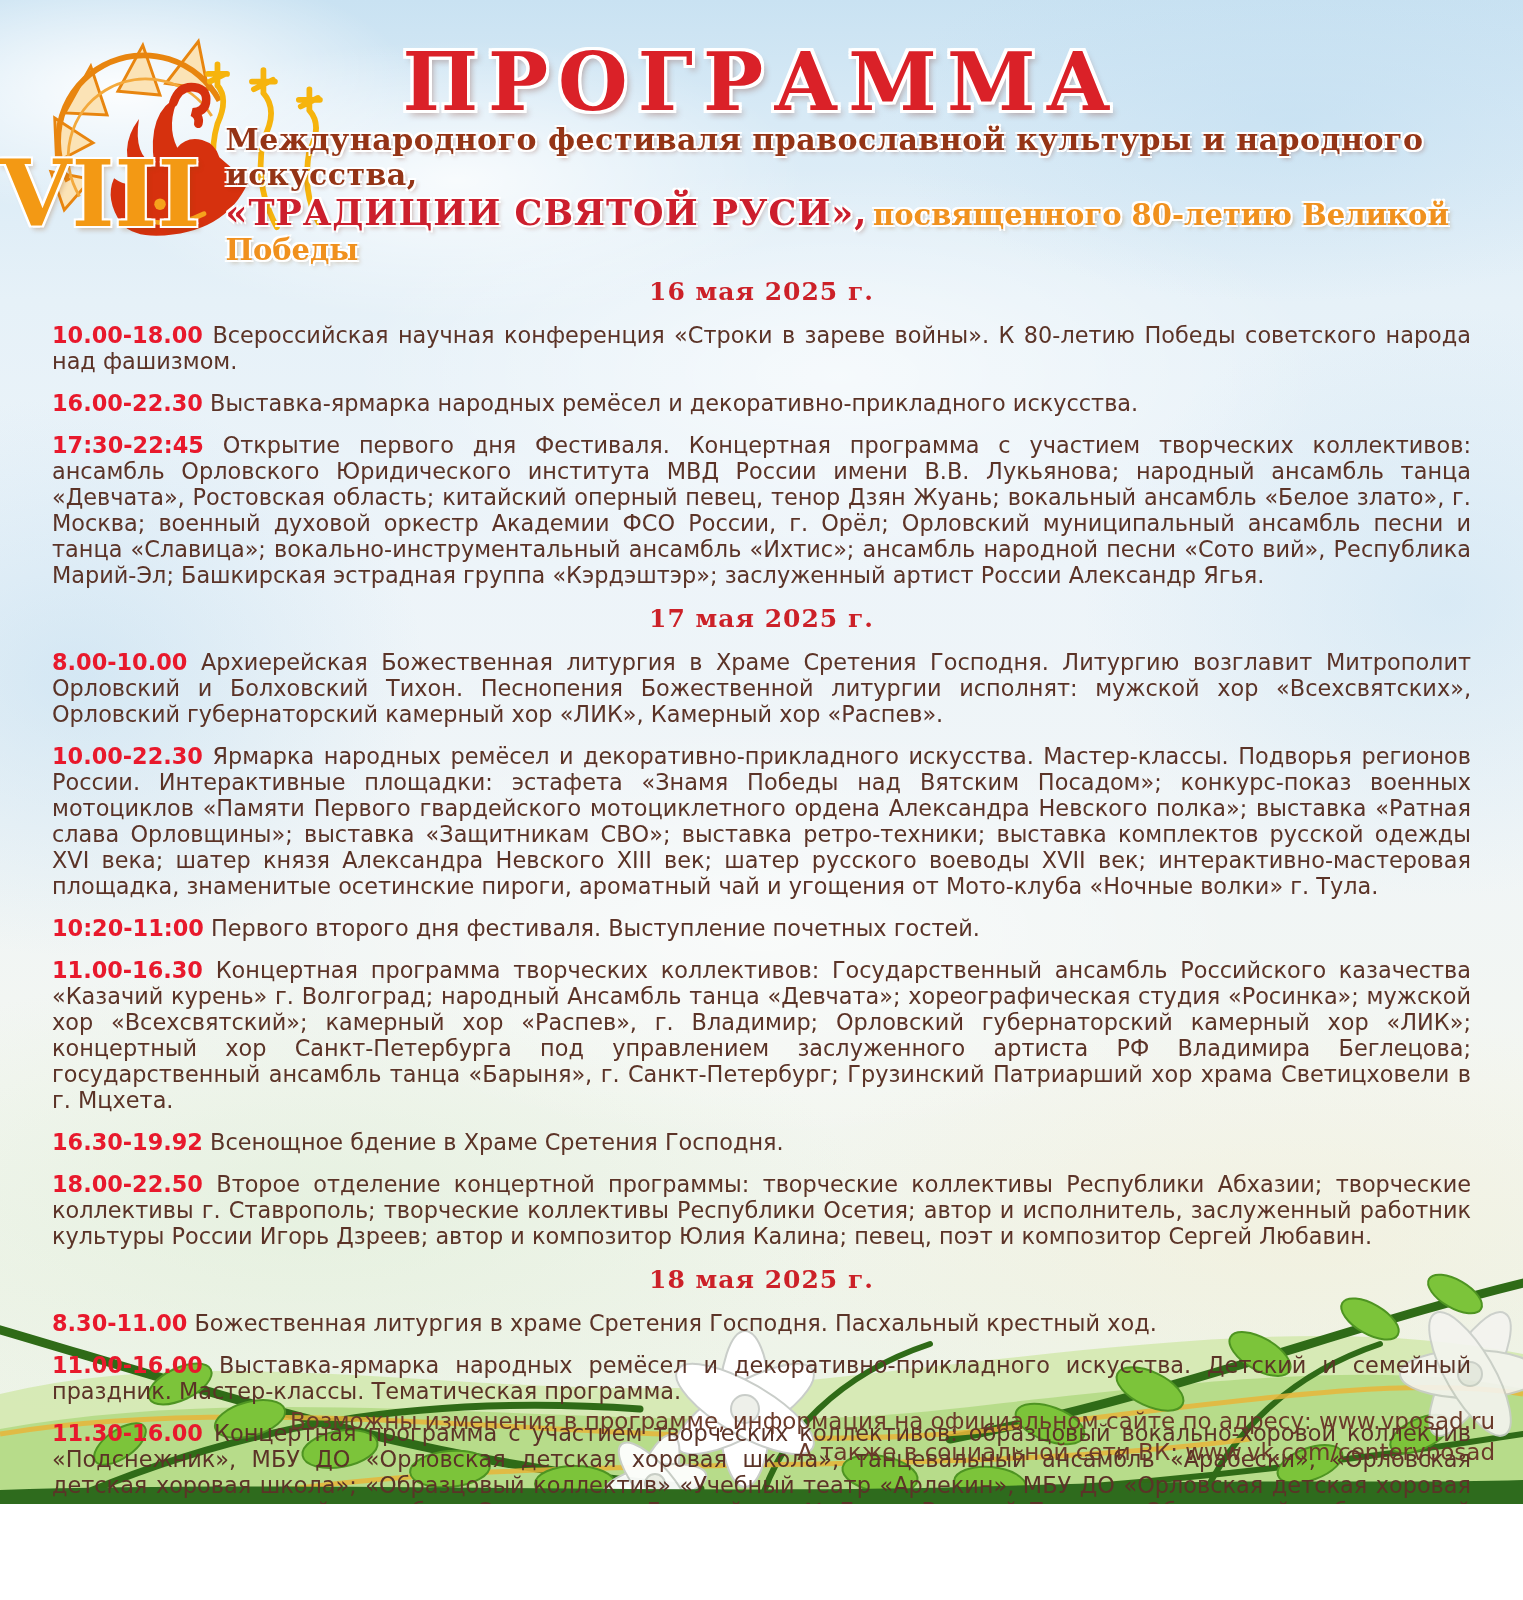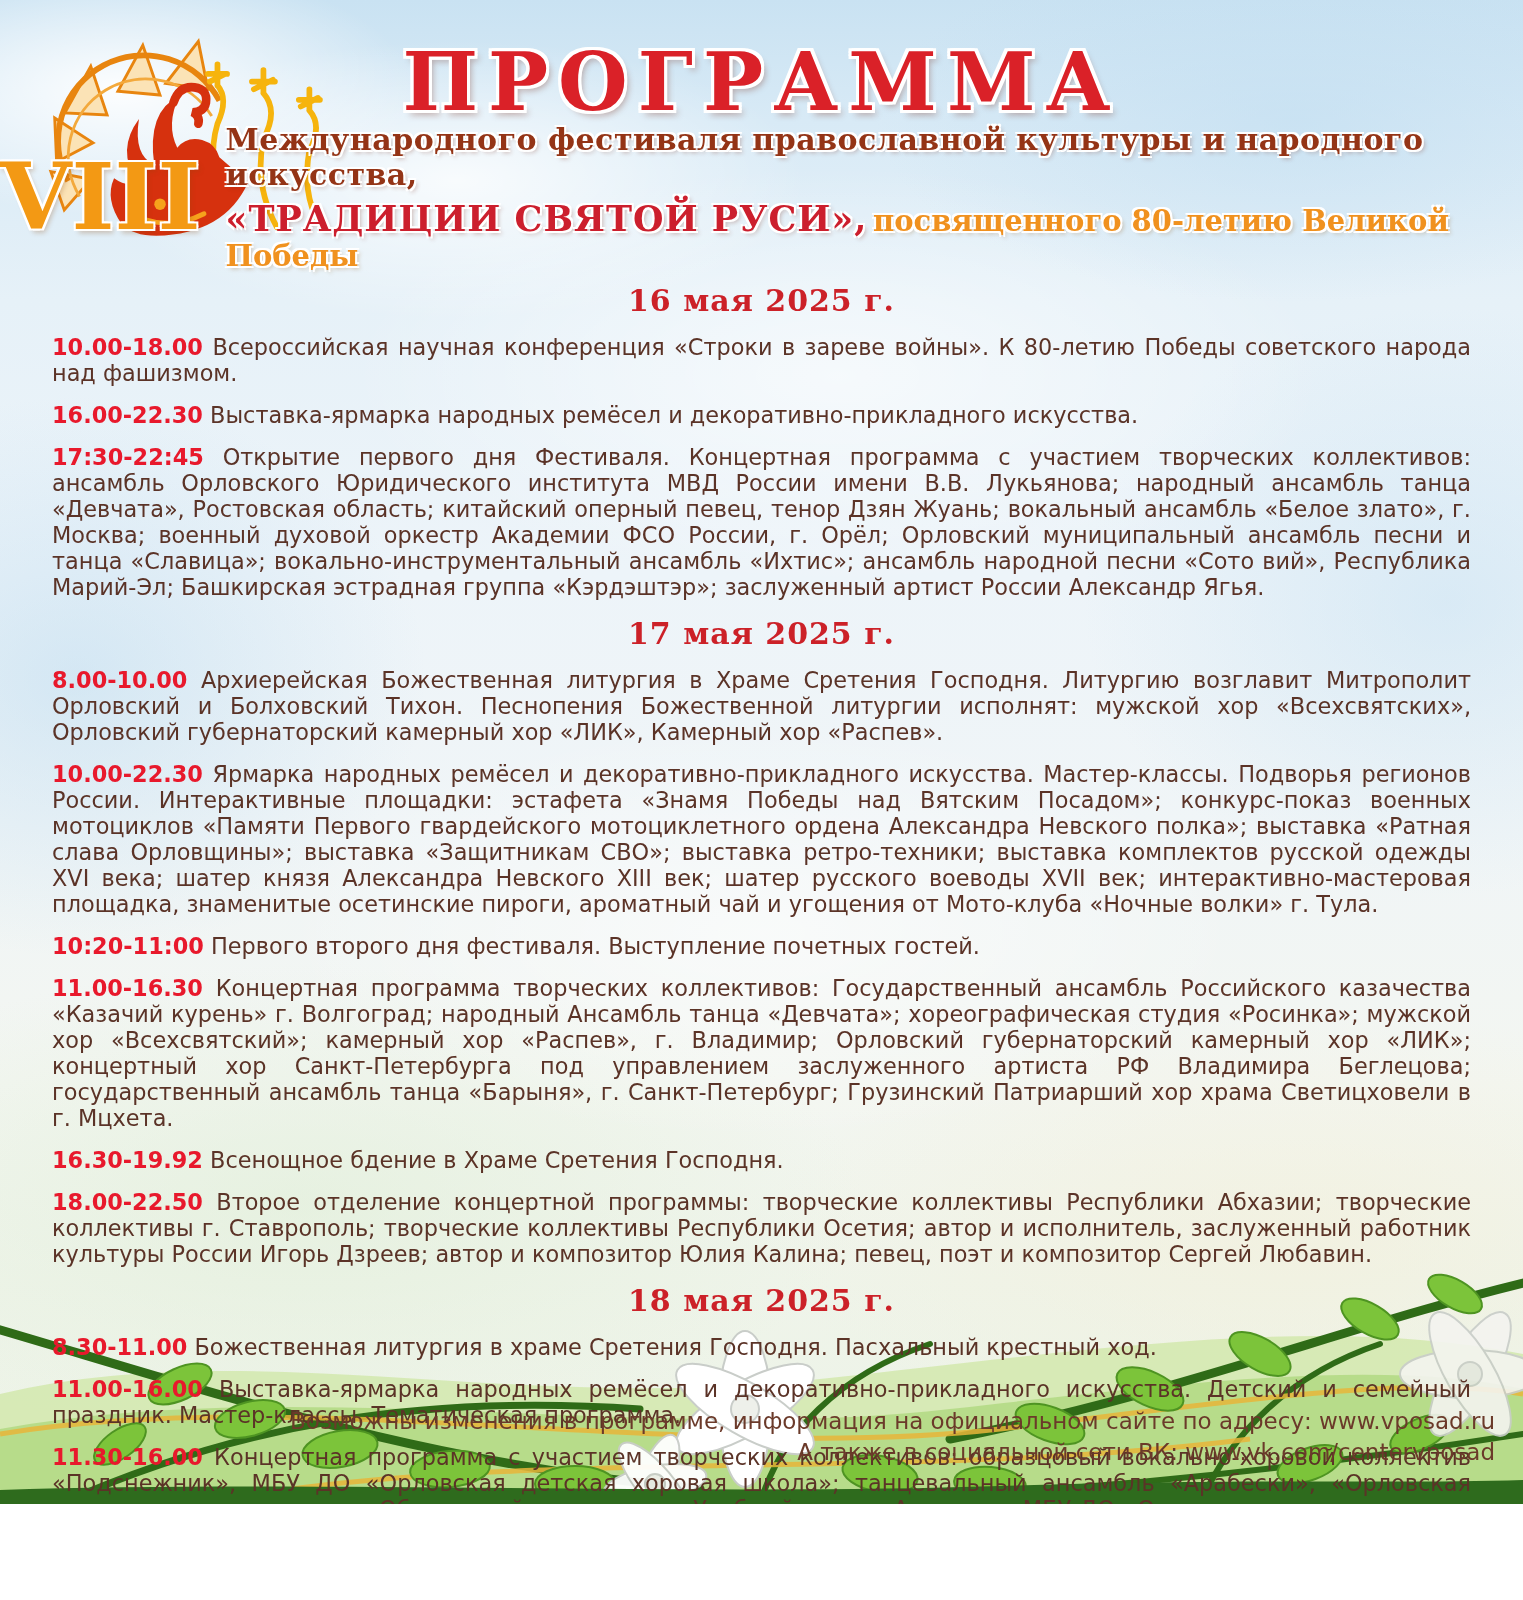--- a/index.html
+++ b/index.html
@@ -38,34 +38,34 @@
     font-family:"DejaVu Serif","Liberation Serif",serif;font-weight:bold;
     font-size:92px;line-height:.9;color:#f39914;
     text-shadow:-2px -2px 0 #fff,2px -2px 0 #fff,-2px 2px 0 #fff,2px 2px 0 #fff,3px 4px 5px rgba(140,70,10,.3);
   }
   .sub-lines{text-align:left;}
   .sub1{
     font-family:"DejaVu Serif","Liberation Serif",serif;font-weight:bold;
     font-size:30px;color:#943416;letter-spacing:.5px;
     text-shadow:-2px -2px 0 #fff,2px -2px 0 #fff,-2px 2px 0 #fff,2px 2px 0 #fff,3px 3px 4px rgba(120,40,20,.3);
   }
-  .sub2{margin-top:6px;font-family:"DejaVu Serif","Liberation Serif",serif;font-weight:bold;}
+  .sub2{font-family:"DejaVu Serif","Liberation Serif",serif;font-weight:bold;}
   .quote{
     font-size:35px;color:#cc1f2d;letter-spacing:1px;
     text-shadow:-2px -2px 0 #fff,2px -2px 0 #fff,-2px 2px 0 #fff,2px 2px 0 #fff,3px 3px 4px rgba(120,40,20,.3);
   }
   .dedication{
     font-size:29px;color:#f0911e;
     text-shadow:-2px -2px 0 #fff,2px -2px 0 #fff,-2px 2px 0 #fff,2px 2px 0 #fff,3px 3px 4px rgba(140,80,10,.3);
   }
   .content{position:relative;z-index:2;padding:0 36px;margin-top:8px;}
   .date-head{
     text-align:center;
     font-family:"DejaVu Serif","Liberation Serif",serif;font-weight:bold;
-    font-size:30px;color:#cc2128;letter-spacing:1px;
+    font-size:25px;color:#cc2128;letter-spacing:1px;
     margin:10px 0 12px 0;
   }
   .item{
     margin:16px;font-size:22.4px;line-height:26px;color:#5b3327;
     text-align:justify;
   }
   .time{color:#e8192c;font-weight:bold;white-space:nowrap;}
   .lead{font-weight:normal;color:#5b3327;}
   .footer{
     position:absolute;right:28px;bottom:36px;z-index:3;

